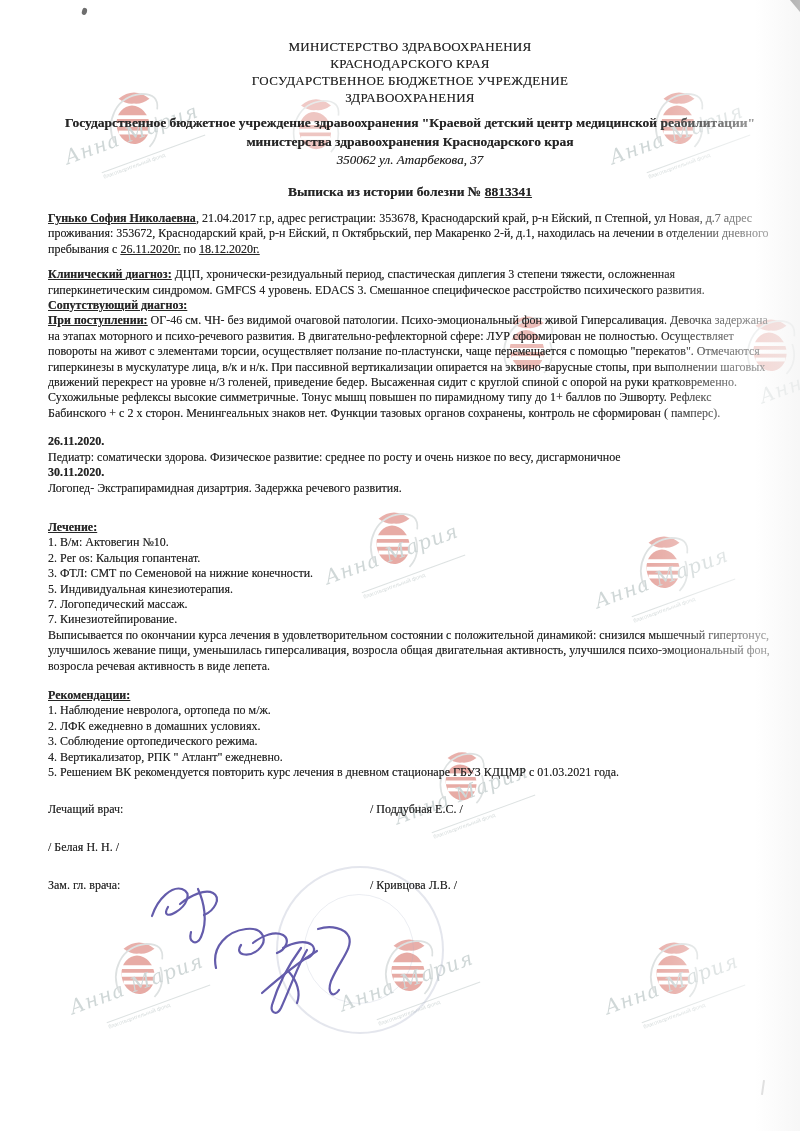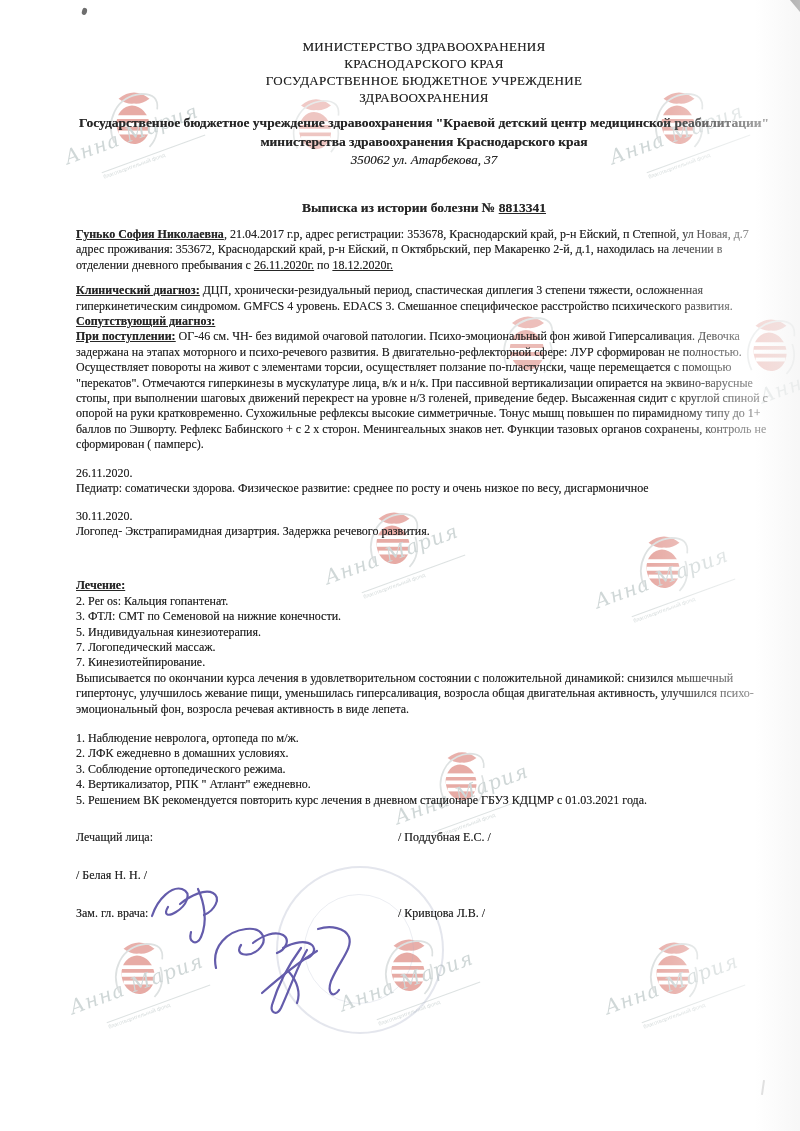--- a/index.html
+++ b/index.html
@@ -35,35 +35,35 @@
   .corner-mark{position:absolute;right:0;top:0;width:10px;height:12px;background:#151515;
     clip-path:polygon(100% 0,0 0,100% 100%);}
   .speck{position:absolute;left:82px;top:8px;width:5px;height:7px;background:#4a4a4a;
     border-radius:40% 60% 50% 50%;transform:rotate(18deg);opacity:.8;}
   .tick{position:absolute;left:762px;top:1080px;width:2px;height:15px;background:#9a9a9a;
     transform:rotate(8deg);opacity:.7;}
   
   .fade-right{position:absolute;top:0;right:0;width:150px;height:100%;z-index:4;pointer-events:none;
     background:linear-gradient(to right, rgba(255,255,255,0), rgba(255,255,255,.55) 70%, rgba(244,244,244,.75));}
   
-  .doc{position:relative;z-index:2;padding:0 28px 0 76px;font-size:12px;line-height:15.4px;
+  .doc{position:relative;z-index:2;padding:0 28px 0 48px;font-size:12px;line-height:15.4px;
     text-shadow:0 0 .5px rgba(30,30,30,.55);}
   .center{text-align:center;}
   .hdr{margin-top:38px;font-size:13px;line-height:17px;letter-spacing:.3px;}
   .org{margin-top:7px;font-size:13.5px;line-height:19px;font-weight:bold;}
   .addr{font-size:13px;line-height:17px;font-style:italic;}
-  .title{margin-top:31px;font-size:13.5px;line-height:17px;font-weight:bold;}
-  .b{font-weight:normal;margin-top:12px;}
+  .title{margin-top:15px;font-size:13.5px;line-height:17px;font-weight:bold;}
+  .b{font-weight:bold;}
   .u{text-decoration:underline;}
   .bu{font-weight:bold;text-decoration:underline;}
   p{margin:0;}
   .p-patient{margin-top:11px;}
   .p-clinical{margin-top:10px;}
   .h-exam{margin-top:13px;}
-  .h-treat{margin-top:39px;}
+  .h-treat{margin-top:24px;}
   .h-rec{margin-top:14px;}
   .sig-block{margin-top:22px;}
   .sig-row{display:flex;margin-bottom:22.6px;}
   .sig-role{width:322px;}
   .sig-name{flex:1;}
   svg{display:block;}
 </style>
 </head>
 <body>
 
@@ -291,39 +291,41 @@
 
   <div class="h-exam">
     <div class="b">26.11.2020.</div>
     <div>Педиатр: соматически здорова. Физическое развитие: среднее по росту и очень низкое по весу, дисгармоничное</div>
     <div class="b">30.11.2020.</div>
     <div>Логопед- Экстрапирамидная дизартрия. Задержка речевого развития.</div>
   </div>
 
   <div class="h-treat">
     <div><span class="bu">Лечение:</span></div>
+    <div>1. В/м: Актовегин №10.</div>
     <div>2. Per os: Кальция гопантенат.</div>
     <div>3. ФТЛ: СМТ по Семеновой на нижние конечности.</div>
     <div>5. Индивидуальная кинезиотерапия.</div>
     <div>7. Логопедический массаж.</div>
     <div>7. Кинезиотейпирование.</div>
     <p>Выписывается по окончании курса лечения в удовлетворительном состоянии с положительной динамикой: снизился мышечный гипертонус, улучшилось жевание пищи, уменьшилась гиперсаливация, возросла общая двигательная активность, улучшился психо-эмоциональный фон, возросла речевая активность в виде лепета.</p>
   </div>
 
   <div class="h-rec">
+    <div><span class="bu">Рекомендации:</span></div>
     <div>1. Наблюдение невролога, ортопеда по м/ж.</div>
     <div>2. ЛФК ежедневно в домашних условиях.</div>
     <div>3. Соблюдение ортопедического режима.</div>
     <div>4. Вертикализатор, РПК " Атлант" ежедневно.</div>
     <div>5. Решением ВК рекомендуется повторить курс лечения в дневном стационаре ГБУЗ КДЦМР с 01.03.2021 года.</div>
   </div>
 
   <div class="sig-block">
     <div class="sig-row">
-      <span class="sig-role">Лечащий лица:</span>
+      <span class="sig-role">Лечащий врач:</span>
       <span class="sig-name">/ Поддубная Е.С. /</span>
     </div>
     <div class="sig-row">
       <span class="sig-name">/ Белая Н. Н. /</span>
     </div>
     <div class="sig-row">
       <span class="sig-role">Зам. гл. врача:</span>
       <span class="sig-name">/ Кривцова Л.В. /</span>
     </div>
   </div>

